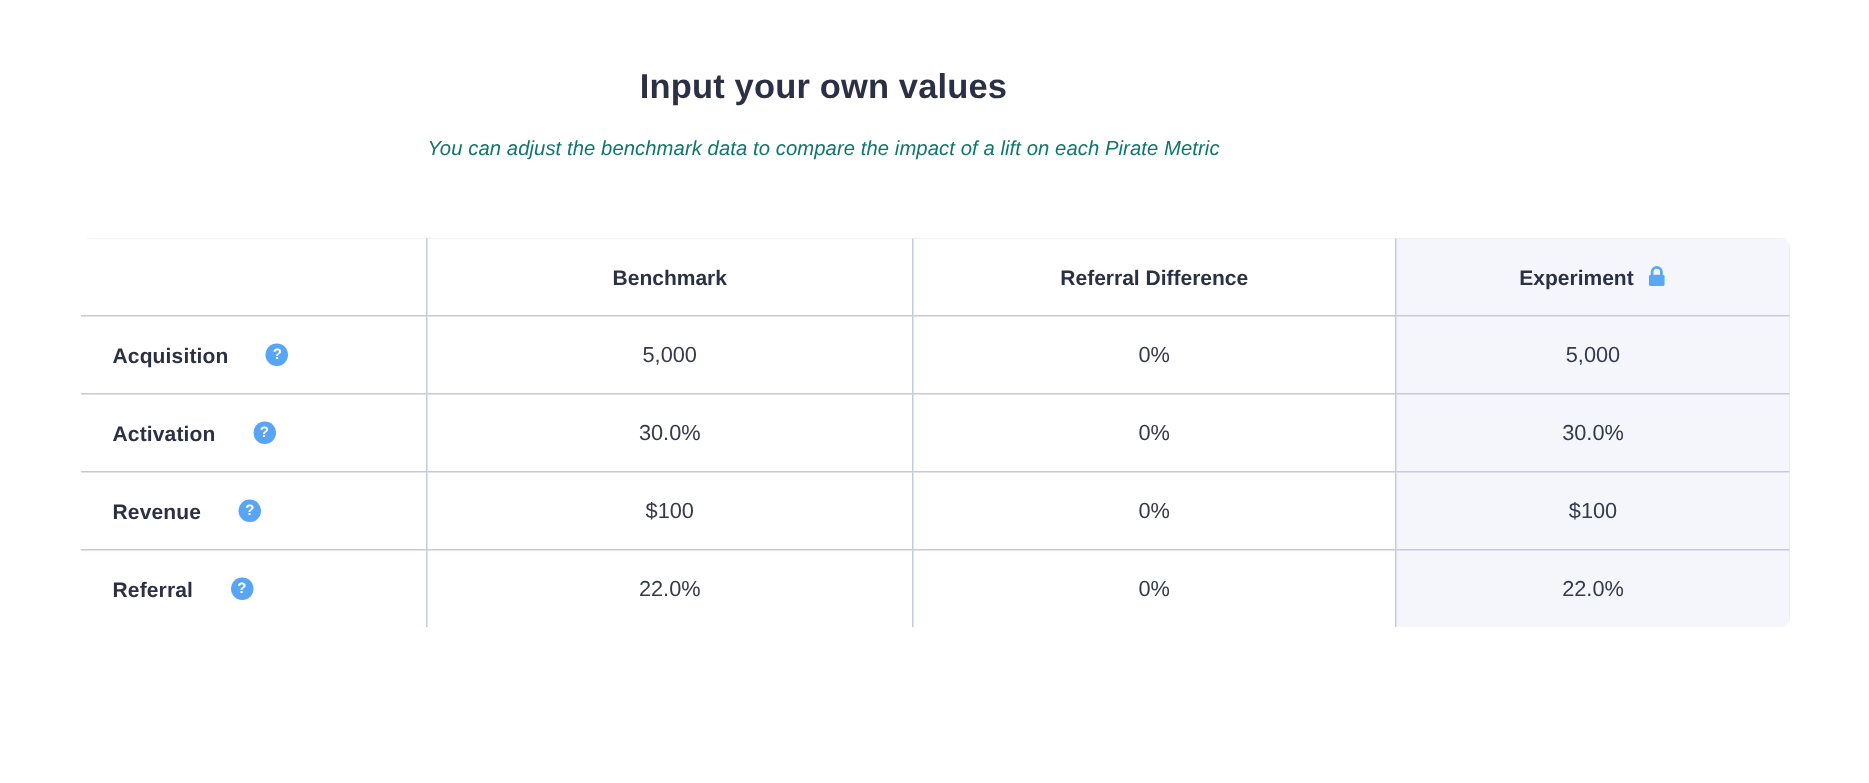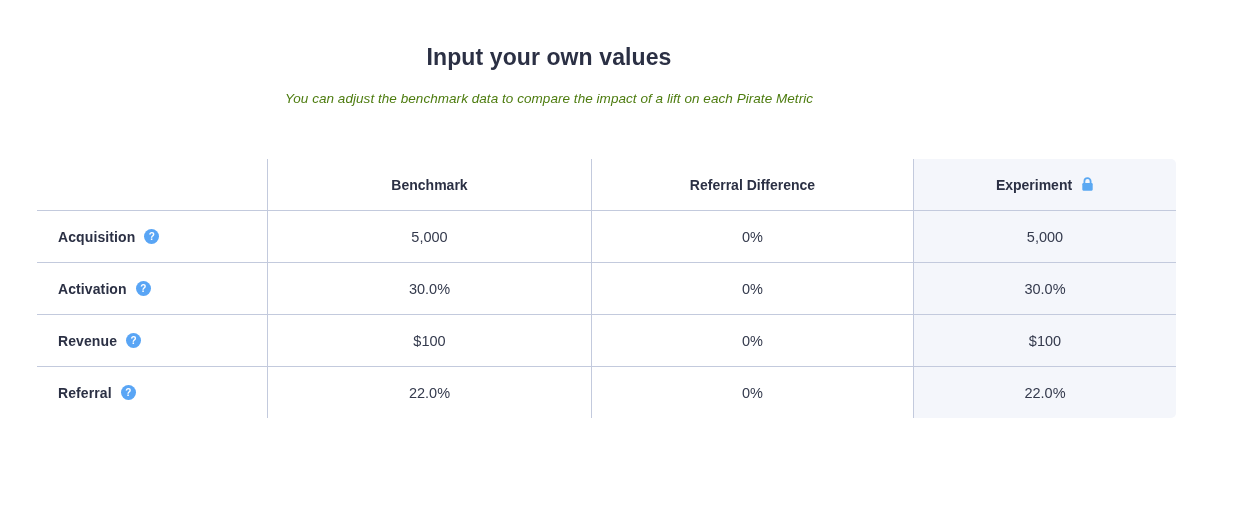--- a/index.html
+++ b/index.html
@@ -35,28 +35,28 @@
     letter-spacing: 0.1px;
     line-height: 1.2;
     margin: 0;
   }
 
   .page-subtitle {
     margin: 0;
     padding-top: 19px;
     font-size: 13.5px;
     font-style: italic;
-    color: #4d7c0f;
+    color: #0f766e;
     letter-spacing: 0.05px;
     line-height: 1.2;
   }
 
   .table-wrap {
     position: absolute;
-    left: 36px;
+    left: 53px;
     top: 158px;
     width: 1140px;
   }
 
   table.values-table {
     border-collapse: collapse;
     width: 100%;
     table-layout: fixed;
     border: 1px solid #c3cadd;
     border-radius: 6px;
@@ -115,21 +115,21 @@
   }
 
   tbody td.metric-cell {
     text-align: left;
     padding-left: 21px;
   }
 
   .metric-inner {
     display: flex;
     align-items: center;
-    gap: 9px;
+    gap: 25px;
   }
 
   .metric-label {
     font-size: 14px;
     font-weight: 700;
     color: #2b3044;
     letter-spacing: 0.1px;
   }
 
   

